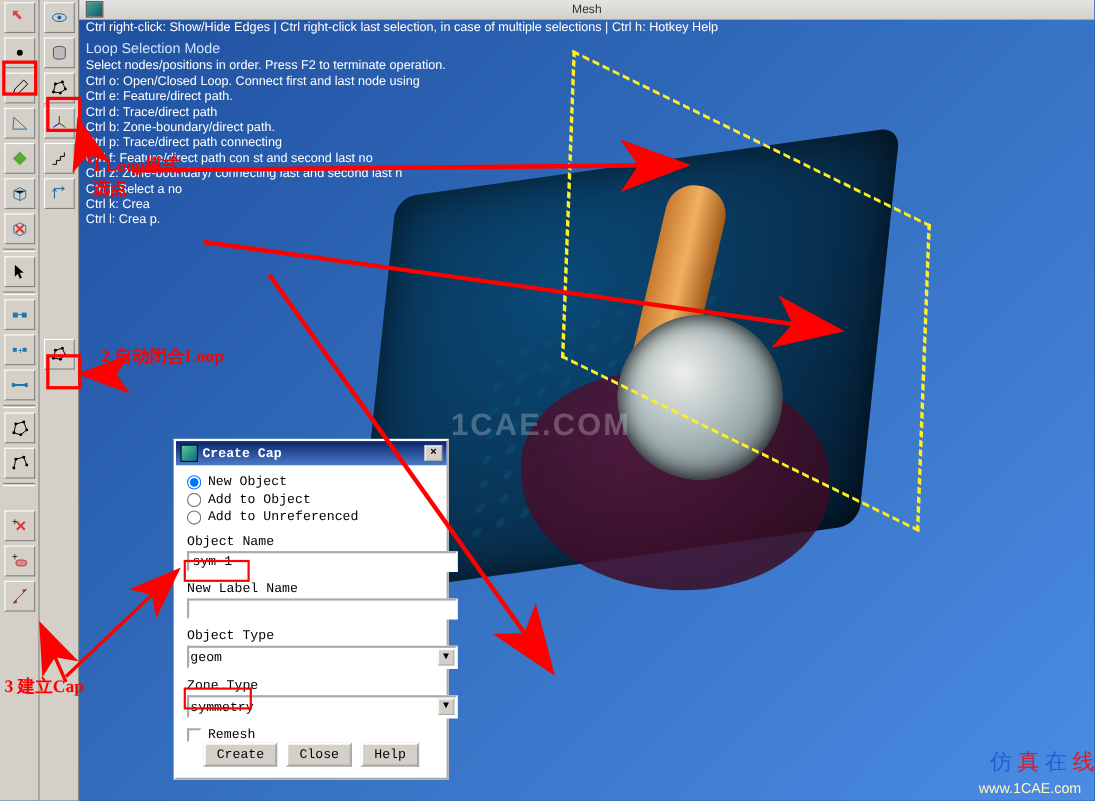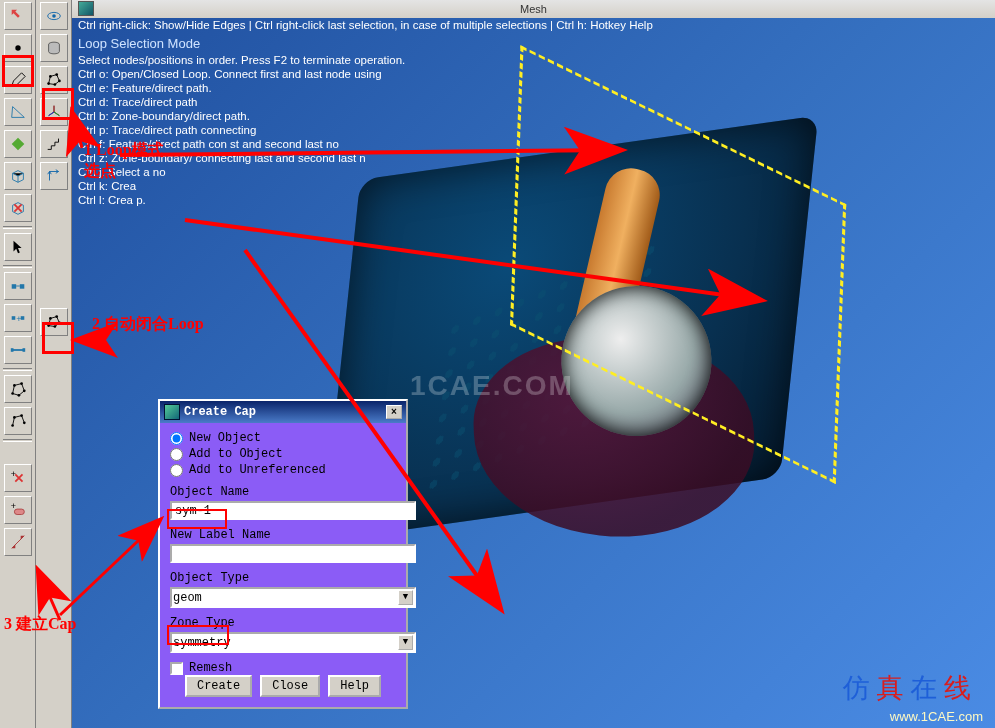--- a/index.html
+++ b/index.html
@@ -83,21 +83,21 @@
   position:absolute; border:3px dashed #ffee22;
 }
 .ysel1 { left:260px; top:15px; width:320px; height:290px; transform: skewY(28deg) skewX(-4deg); }
 .model .perf { position:absolute; left:170px; top:170px; width:220px; height:180px;
   background: radial-gradient(#0a5070 4px, transparent 4px); background-size:22px 22px;
   transform: skew(-10deg,-20deg); opacity:0.5; }
 
 
 .dialog {
   position: absolute; left: 158px; top: 399px; width: 250px;
-  background: #8b5cf6;
+  background: #ffffff;
   border: 2px outset #fff;
   font-family: "Courier New", monospace;
   font-size: 12px;
   z-index: 20;
 }
 .dlg-title {
   background: linear-gradient(#0a246a,#4a7bc8);
   color: #fff; font-weight: bold; padding: 3px 4px;
   display:flex; align-items:center;
 }
@@ -122,21 +122,21 @@
 .dlg-buttons { display:flex; justify-content:center; gap:8px; }
 .dlg-btn { padding:2px 10px; background:#d4d0c8; border:2px outset #fff; font-family:"Courier New"; font-size:12px; cursor:pointer;}
 .highlight-field { position:absolute; border:2px solid #ff0000; z-index:25; pointer-events:none;}
 
 
 .anno { position:absolute; color:#ff0000; font-weight:bold; font-size:16px; font-family:"Microsoft YaHei"; z-index:40; }
 .arrow-svg { position:absolute; z-index:35; pointer-events:none; }
 
 
 .wm1 { position:absolute; left:410px; top:370px; font-size:28px; color:rgba(255,255,255,0.25); font-family:Arial; letter-spacing:2px; font-weight:bold;}
-.wm2 { position:absolute; right:24px; bottom:22px; font-size:27px; font-family:"KaiTi","STKaiti"; }
+.wm2 { position:absolute; right:0; bottom:22px; font-size:20px; font-family:"KaiTi","STKaiti"; }
 .wm2 span.c1{color:#1e5fd8;} .wm2 span.c2{color:#d81e1e;}
 .wm3 { position:absolute; right:12px; bottom:4px; font-size:13px; color:#fef9c3; font-family:Arial;}
 </style>
 </head>
 <body>
 
 <div class="toolbar-col t1">
   <div class="tool-btn ico">
       <svg viewBox="0 0 20 20">
         <path d="M3 3h6l-2 2 5 5-2 2-5-5-2 2z" fill="#d44"></path>

